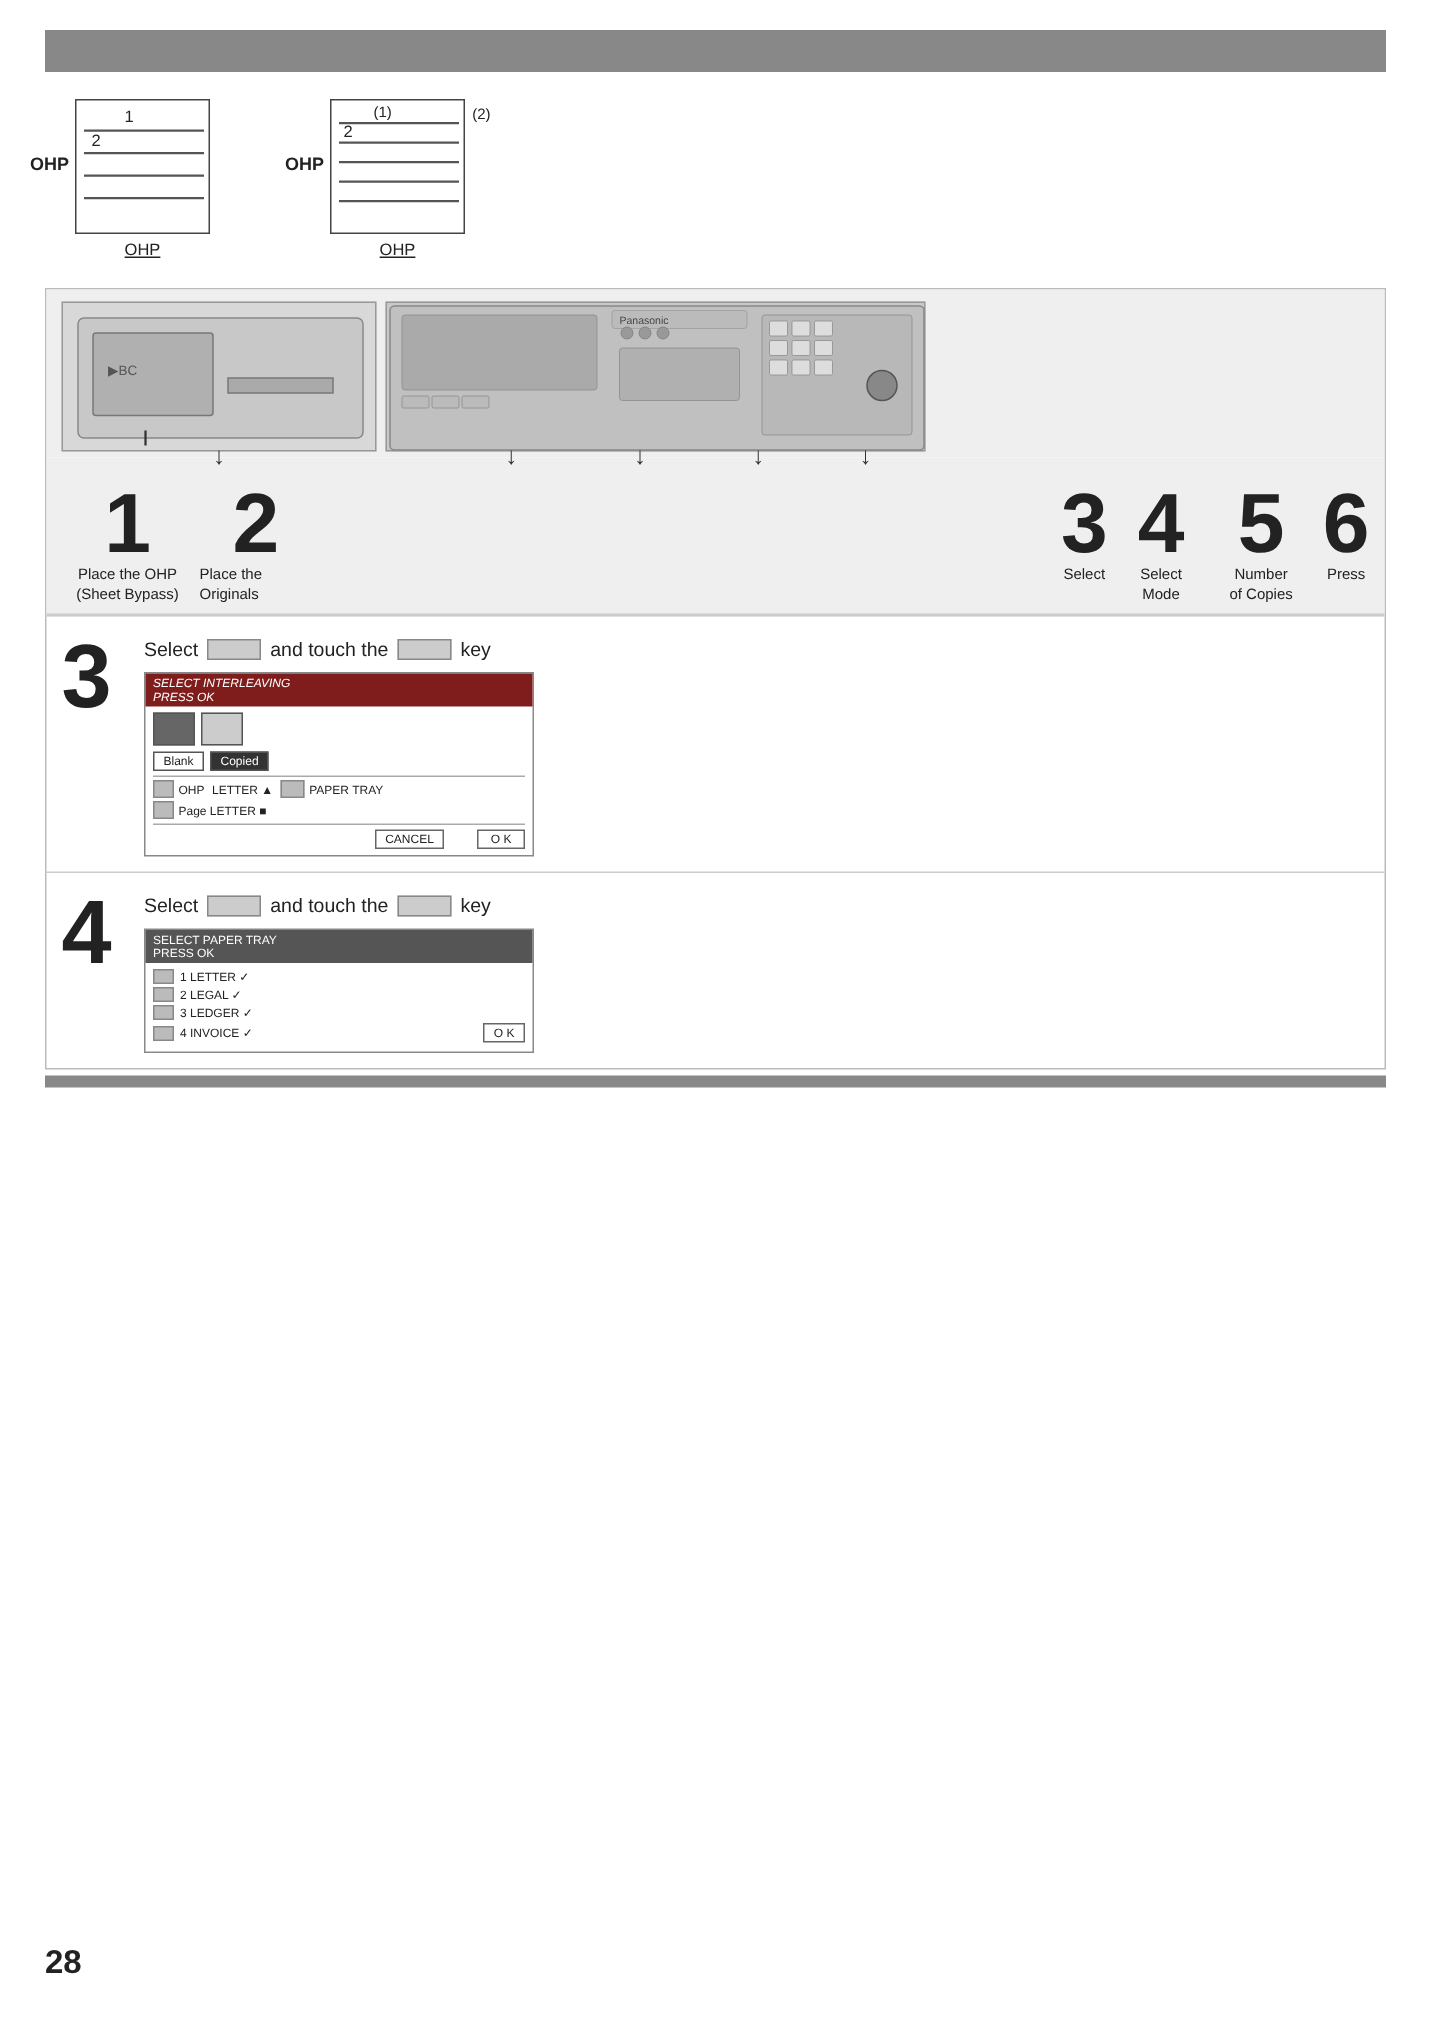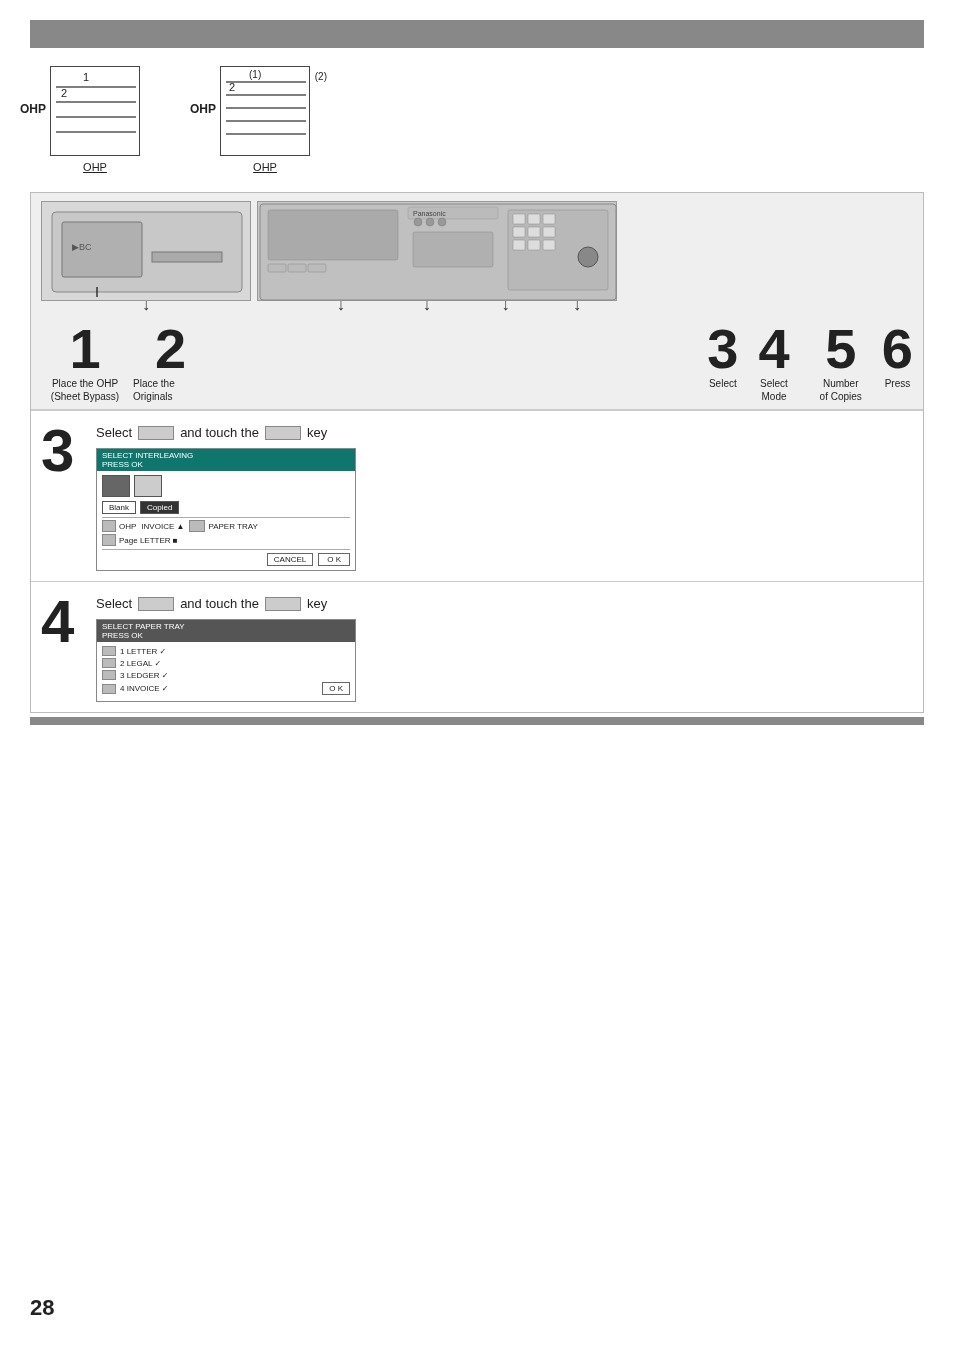--- a/index.html
+++ b/index.html
@@ -201,51 +201,51 @@
       <div style="flex:1;padding-top:4px;">
         <div style="display:flex;align-items:center;gap:6px;margin-bottom:8px;font-size:13px;">
           <span>Select</span>
           <span style="display:inline-block;width:36px;height:14px;background:#ccc;border:1px solid #888;"></span>
           <span>and touch the</span>
           <span style="display:inline-block;width:36px;height:14px;background:#ccc;border:1px solid #888;"></span>
           <span>key</span>
         </div>
 
         <div style="width:260px;border:1px solid #888;background:#fff;font-size:9px;">
-          <div style="background:#0f766e;color:white;padding:2px 5px;font-size:8px;">
+          <div style="background:#7f1d1d;color:white;padding:2px 5px;font-size:8px;font-style:italic;">
             SELECT INTERLEAVING<br>PRESS OK
           </div>
           <div style="padding:4px 5px;">
 
             <div style="display:flex;gap:4px;margin-bottom:4px;align-items:center;">
               <div style="width:28px;height:22px;border:1px solid #555;background:#666;flex-shrink:0;"></div>
               <div style="width:28px;height:22px;border:1px solid #555;background:#ccc;flex-shrink:0;"></div>
             </div>
 
             <div style="display:flex;gap:4px;margin-bottom:3px;">
               <span style="border:1px solid #555;padding:1px 6px;font-size:8px;background:#fff;">Blank</span>
               <span style="border:1px solid #555;padding:1px 6px;font-size:8px;background:#333;color:#fff;">Copied</span>
             </div>
             <div style="border-top:1px solid #aaa;margin:2px 0;"></div>
 
             <div style="display:flex;align-items:center;gap:3px;margin-bottom:2px;font-size:8px;">
               <div style="width:14px;height:12px;border:1px solid #888;background:#bbb;"></div>
               <span>OHP</span>
-              <span style="margin-left:2px;">INVOICE ▲</span>
+              <span style="margin-left:2px;">LETTER ▲</span>
               <div style="width:16px;height:12px;border:1px solid #888;background:#bbb;margin-left:2px;"></div>
               <span>PAPER TRAY</span>
             </div>
 
             <div style="display:flex;align-items:center;gap:3px;margin-bottom:3px;font-size:8px;">
               <div style="width:14px;height:12px;border:1px solid #888;background:#bbb;"></div>
               <span>Page LETTER ■</span>
             </div>
             <div style="border-top:1px solid #aaa;margin:2px 0;"></div>
 
-            <div style="display:flex;justify-content:flex-end;gap:5px;margin-top:3px;">
+            <div style="display:flex;justify-content:flex-end;gap:22px;margin-top:3px;">
               <span style="border:1px solid #666;padding:1px 6px;font-size:8px;">CANCEL</span>
               <span style="border:1px solid #666;padding:1px 8px;font-size:8px;">O K</span>
             </div>
           </div>
         </div>
       </div>
     </div>
 
     <div style="display:flex;align-items:flex-start;padding:10px 14px 10px 10px;">
       <span style="font-size:60px;font-weight:bold;line-height:1;width:55px;flex-shrink:0;">4</span>

